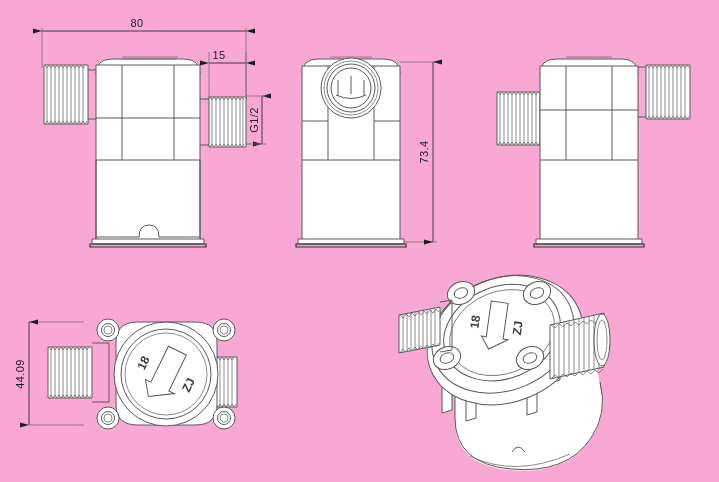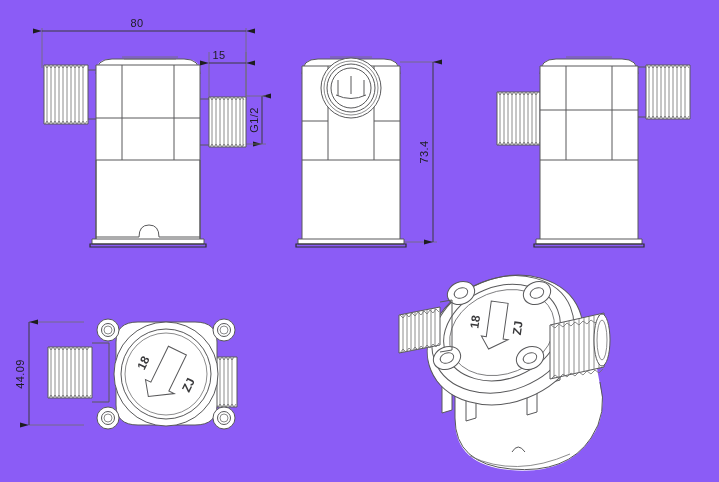--- a/index.html
+++ b/index.html
@@ -3,21 +3,21 @@
 <meta charset="utf-8">
 <title>Water Flow Sensor Technical Drawing</title>
 <style>
   html,body{margin:0;padding:0;background:#ffffff;}
   body{
     width:719px;height:482px;
     font-family:"Liberation Sans", sans-serif;
     overflow:hidden;
     position:relative;
   }
-  #sheet{position:absolute;left:0;top:0;width:719px;height:482px;background:#8b5cf6;}
+  #sheet{position:absolute;left:0;top:0;width:719px;height:482px;background:#f9a8d4;}
   svg{display:block;}
   .ln{stroke:#58585a;stroke-width:1;fill:none;}
   .ln-d{stroke:#3a3a3c;stroke-width:1;fill:none;}
   .ln-t{stroke:#6e6e70;stroke-width:0.8;fill:none;}
   .ln-h{stroke:#2f2f31;stroke-width:1.2;fill:none;}
   .wht{fill:#ffffff;}
   .dimtxt{
     font-family:"Liberation Sans", sans-serif;
     font-size:11px;fill:#1d1d1f;
     letter-spacing:0.4px;

